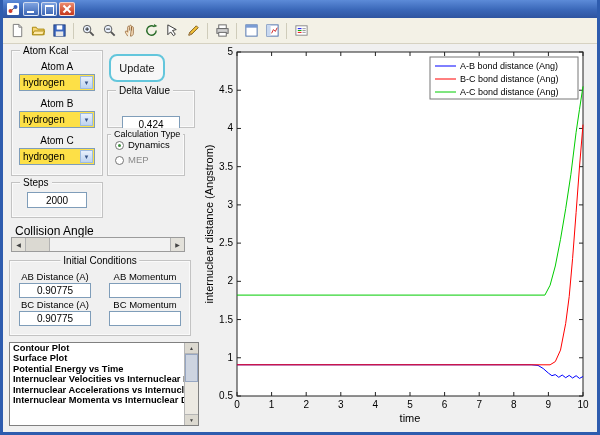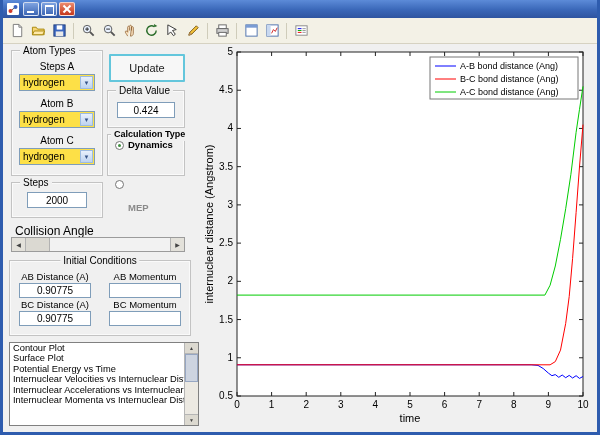--- a/index.html
+++ b/index.html
@@ -56,48 +56,48 @@
   .combo-arrow{
     position:absolute;right:1px;top:1px;bottom:1px;width:13px;
     background:linear-gradient(180deg,#e9f0fb,#bed3f0);border:1px solid #9dbbe0;
     display:flex;align-items:center;justify-content:center;font-size:6px;color:#39568a;
   }
   
   .grp-atoms{left:8px;top:6px;width:92px;height:126px;}
   .atom-field{margin-top:7px;}
   .atom-field:first-of-type{margin-top:10px;}
   .btn-update{
-    position:absolute;left:106px;top:10px;width:76px;height:28px;
-    background:#f7f7f7;border:2px solid #63c6dc;border-radius:1px;
+    position:absolute;left:106px;top:10px;width:56px;height:28px;
+    background:#f7f7f7;border:2px solid #63c6dc;border-radius:8px;
     font:11px "Liberation Sans",sans-serif;color:#222;
   }
-  .grp-delta{left:104px;top:46px;width:78px;height:38px;}
-  .grp-delta .edit{width:58px;margin-top:11px;}
-  .grp-calc{left:104px;top:90px;width:78px;height:42px;font-weight:bold;}
+  .grp-delta{left:104px;top:46px;width:88px;height:38px;}
+  .grp-delta .edit{width:58px;margin-top:25px;}
+  .grp-calc{left:104px;top:90px;width:78px;height:42px;}
   .radio-row{display:flex;align-items:center;gap:4px;margin:5px 0 0 7px;font-size:9.5px;line-height:10px;}
   .radio{width:9px;height:9px;border-radius:50%;border:1px solid #767676;background:#fff;position:relative;flex:none;}
   .radio.checked::after{content:"";position:absolute;left:2px;top:2px;width:3px;height:3px;border-radius:50%;background:#3f8f3f;}
-  .radio-row.dim .radio-label{color:#8a8a8a;margin-top:48px;}
+  .radio-row.dim .radio-label{color:#8a8a8a;}
   .grp-steps{left:8px;top:138px;width:92px;height:36px;}
   .grp-steps .edit{width:60px;margin-top:9px;}
   .grp-cutoff{left:104px;top:138px;width:78px;height:36px;}
   .grp-cutoff .edit{width:56px;margin-top:9px;}
   .collision-label{position:absolute;left:12px;top:180px;font-size:12px;}
   .slider{position:absolute;left:8px;top:193px;width:174px;height:15px;border:1px solid #9b9b9b;background:#f2f2f2;}
   .slider .arr{position:absolute;top:0;bottom:0;width:14px;background:#e3e1da;display:flex;align-items:center;justify-content:center;font-size:6px;color:#444;}
   .slider .arr.left{left:0;border-right:1px solid #b2b2b2;}
   .slider .arr.right{right:0;border-left:1px solid #b2b2b2;}
   .slider .thumb{position:absolute;left:14px;top:0;bottom:0;width:24px;background:#dbd9d2;border-right:1px solid #b2b2b2;}
   .grp-init{left:6px;top:216px;width:182px;height:76px;}
   .init-grid{display:grid;grid-template-columns:1fr 1fr;row-gap:1px;padding-top:10px;}
   .init-cell .lbl{font-size:9.5px;}
   .init-cell .edit{width:72px;height:15px;margin-top:1px;}
   
   .listbox{position:absolute;left:6px;top:298px;width:190px;height:84px;background:#fff;border:1px solid #808080;}
-  .list-items{position:absolute;left:0;top:0;right:14px;bottom:0;overflow:hidden;}
+  .list-items{position:absolute;left:0;top:0;right:14px;bottom:0;overflow:hidden;font-weight:bold;}
   .list-item{font-size:9.3px;line-height:10.4px;height:10.4px;padding-left:3px;white-space:nowrap;overflow:hidden;}
   .list-item.selected{background:#b8bcc2;}
   .vscroll{position:absolute;right:0;top:0;bottom:0;width:14px;background:#ece9e2;border-left:1px solid #b5b5b5;}
   .varr{position:absolute;left:0;right:0;height:11px;background:#dcd9d0;display:flex;align-items:center;justify-content:center;font-size:5px;color:#444;}
   .varr.up{top:0;border-bottom:1px solid #b5b5b5;}
   .varr.down{bottom:0;border-top:1px solid #b5b5b5;}
   .vthumb{position:absolute;left:0;right:0;top:11px;height:28px;background:#cdd4e0;border:1px solid #96a6c2;}
 </style>
 </head>
 <body>
@@ -212,23 +212,23 @@
           <line x1="9" y1="10" x2="12.5" y2="10" stroke="#999"></line>
         </svg>
     </span>
   </div>
 
   <div class="content">
 
     <div class="left-panel">
 
       <div class="grp grp-atoms">
-        <span class="grp-title">Atom Types</span>
+        <span class="grp-title">Atom Kcal</span>
         <div class="atom-field">
-          <div class="lbl">Steps A</div>
+          <div class="lbl">Atom A</div>
           <div class="combo">
             <span class="combo-text">hydrogen</span>
             <span class="combo-arrow">▼</span>
           </div>
         </div>
         <div class="atom-field">
           <div class="lbl">Atom B</div>
           <div class="combo">
             <span class="combo-text">hydrogen</span>
             <span class="combo-arrow">▼</span>

